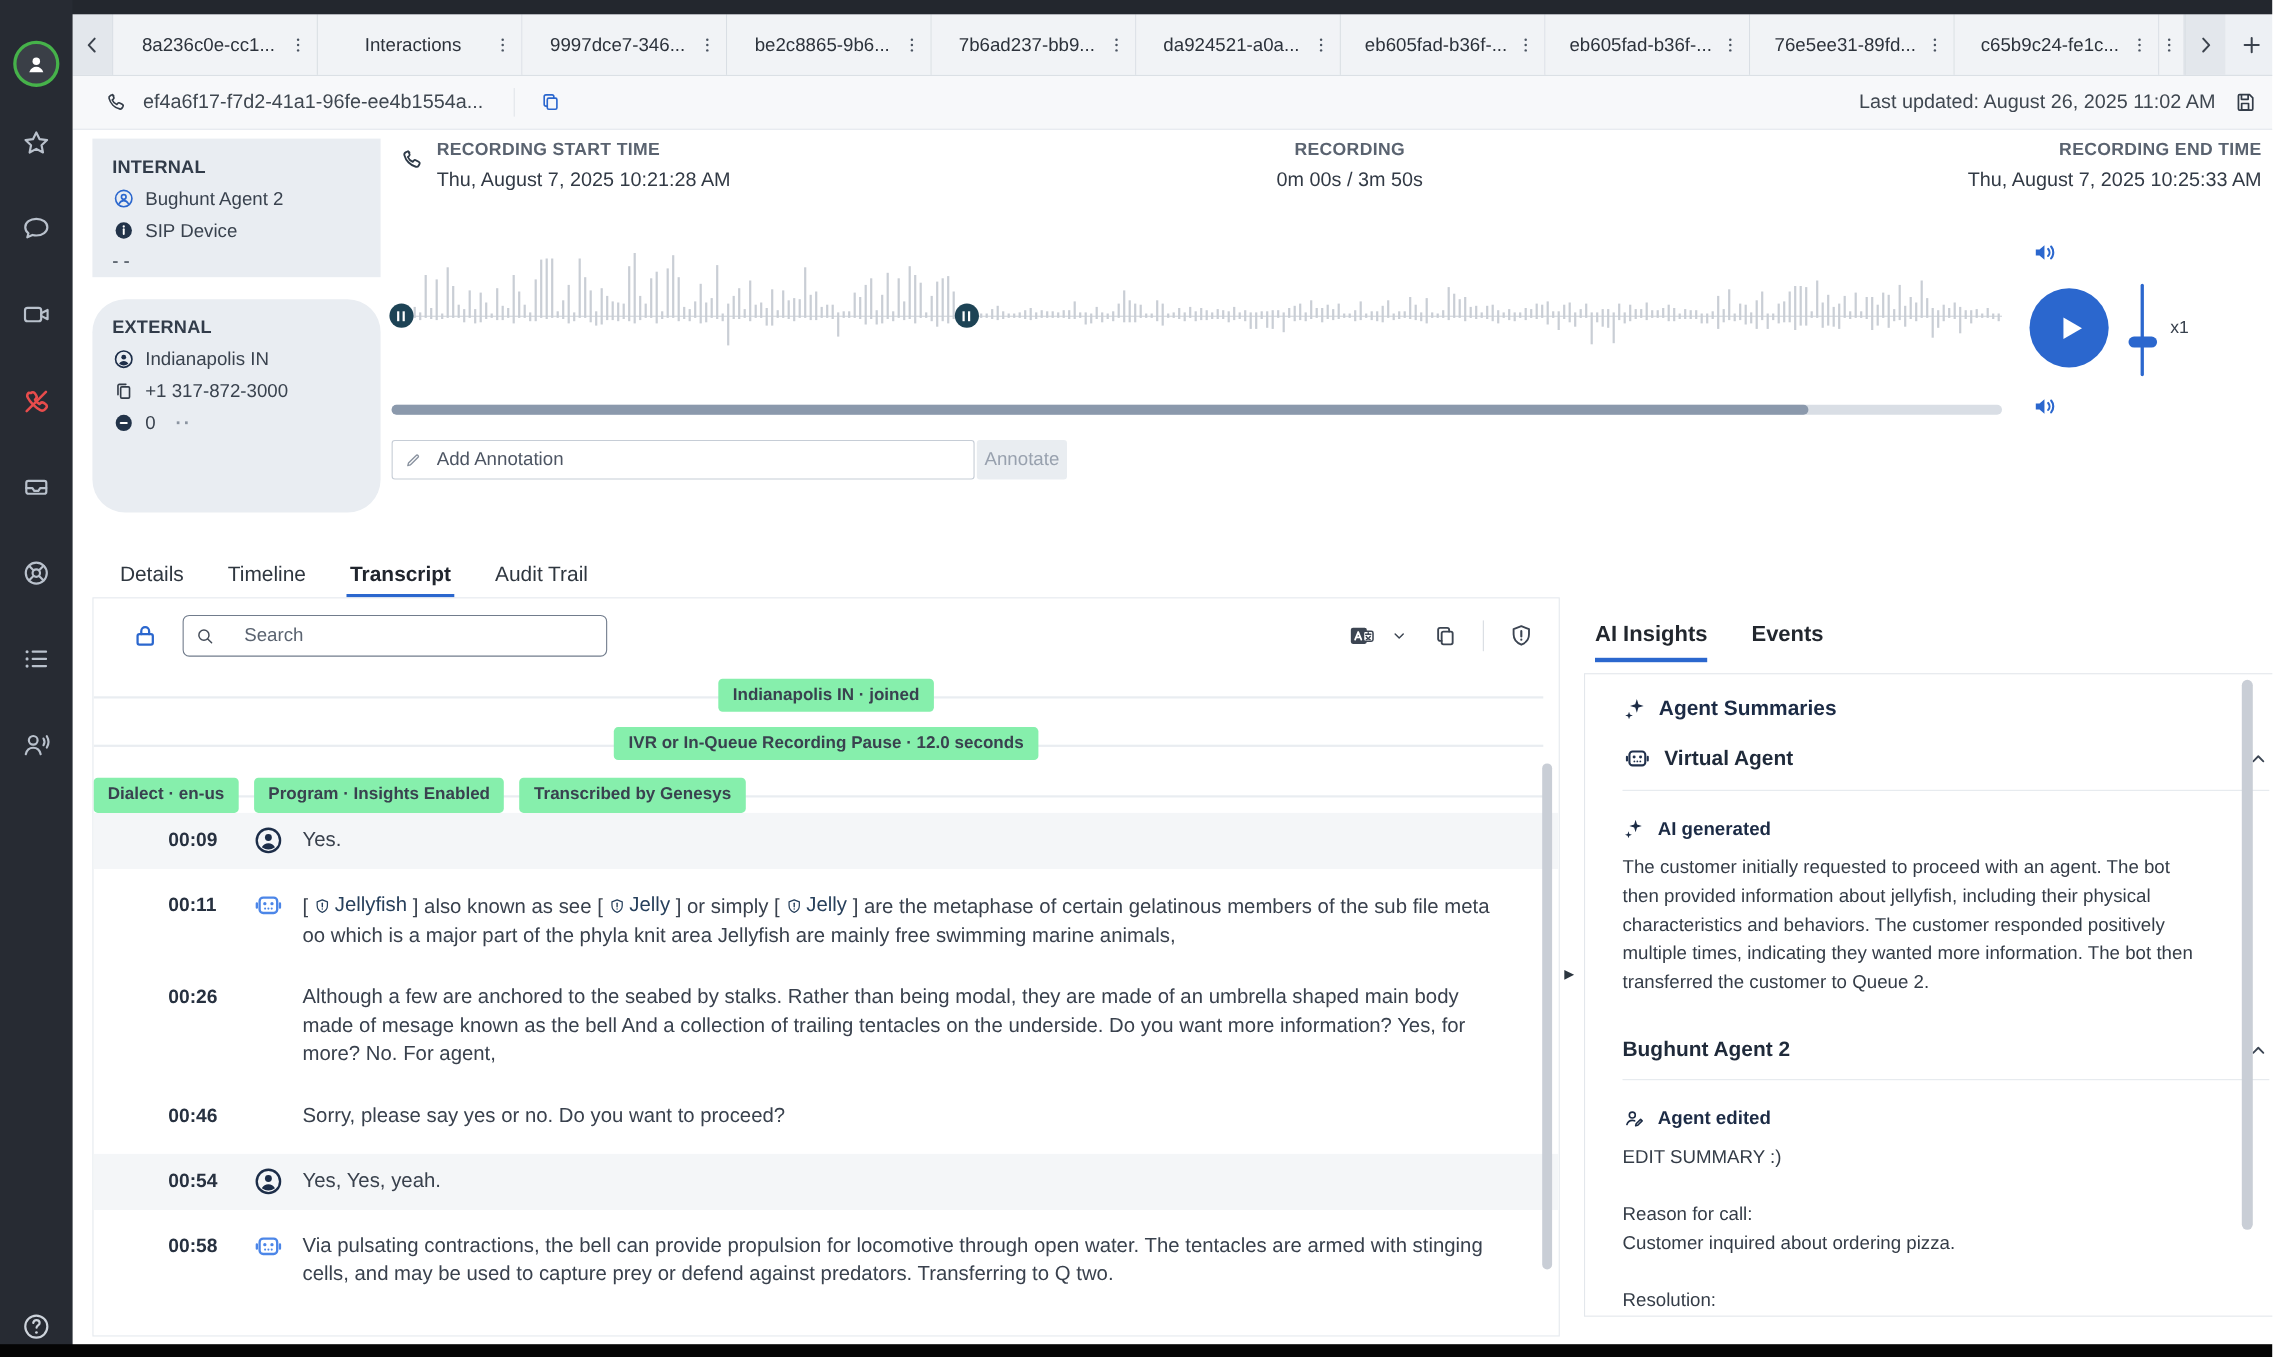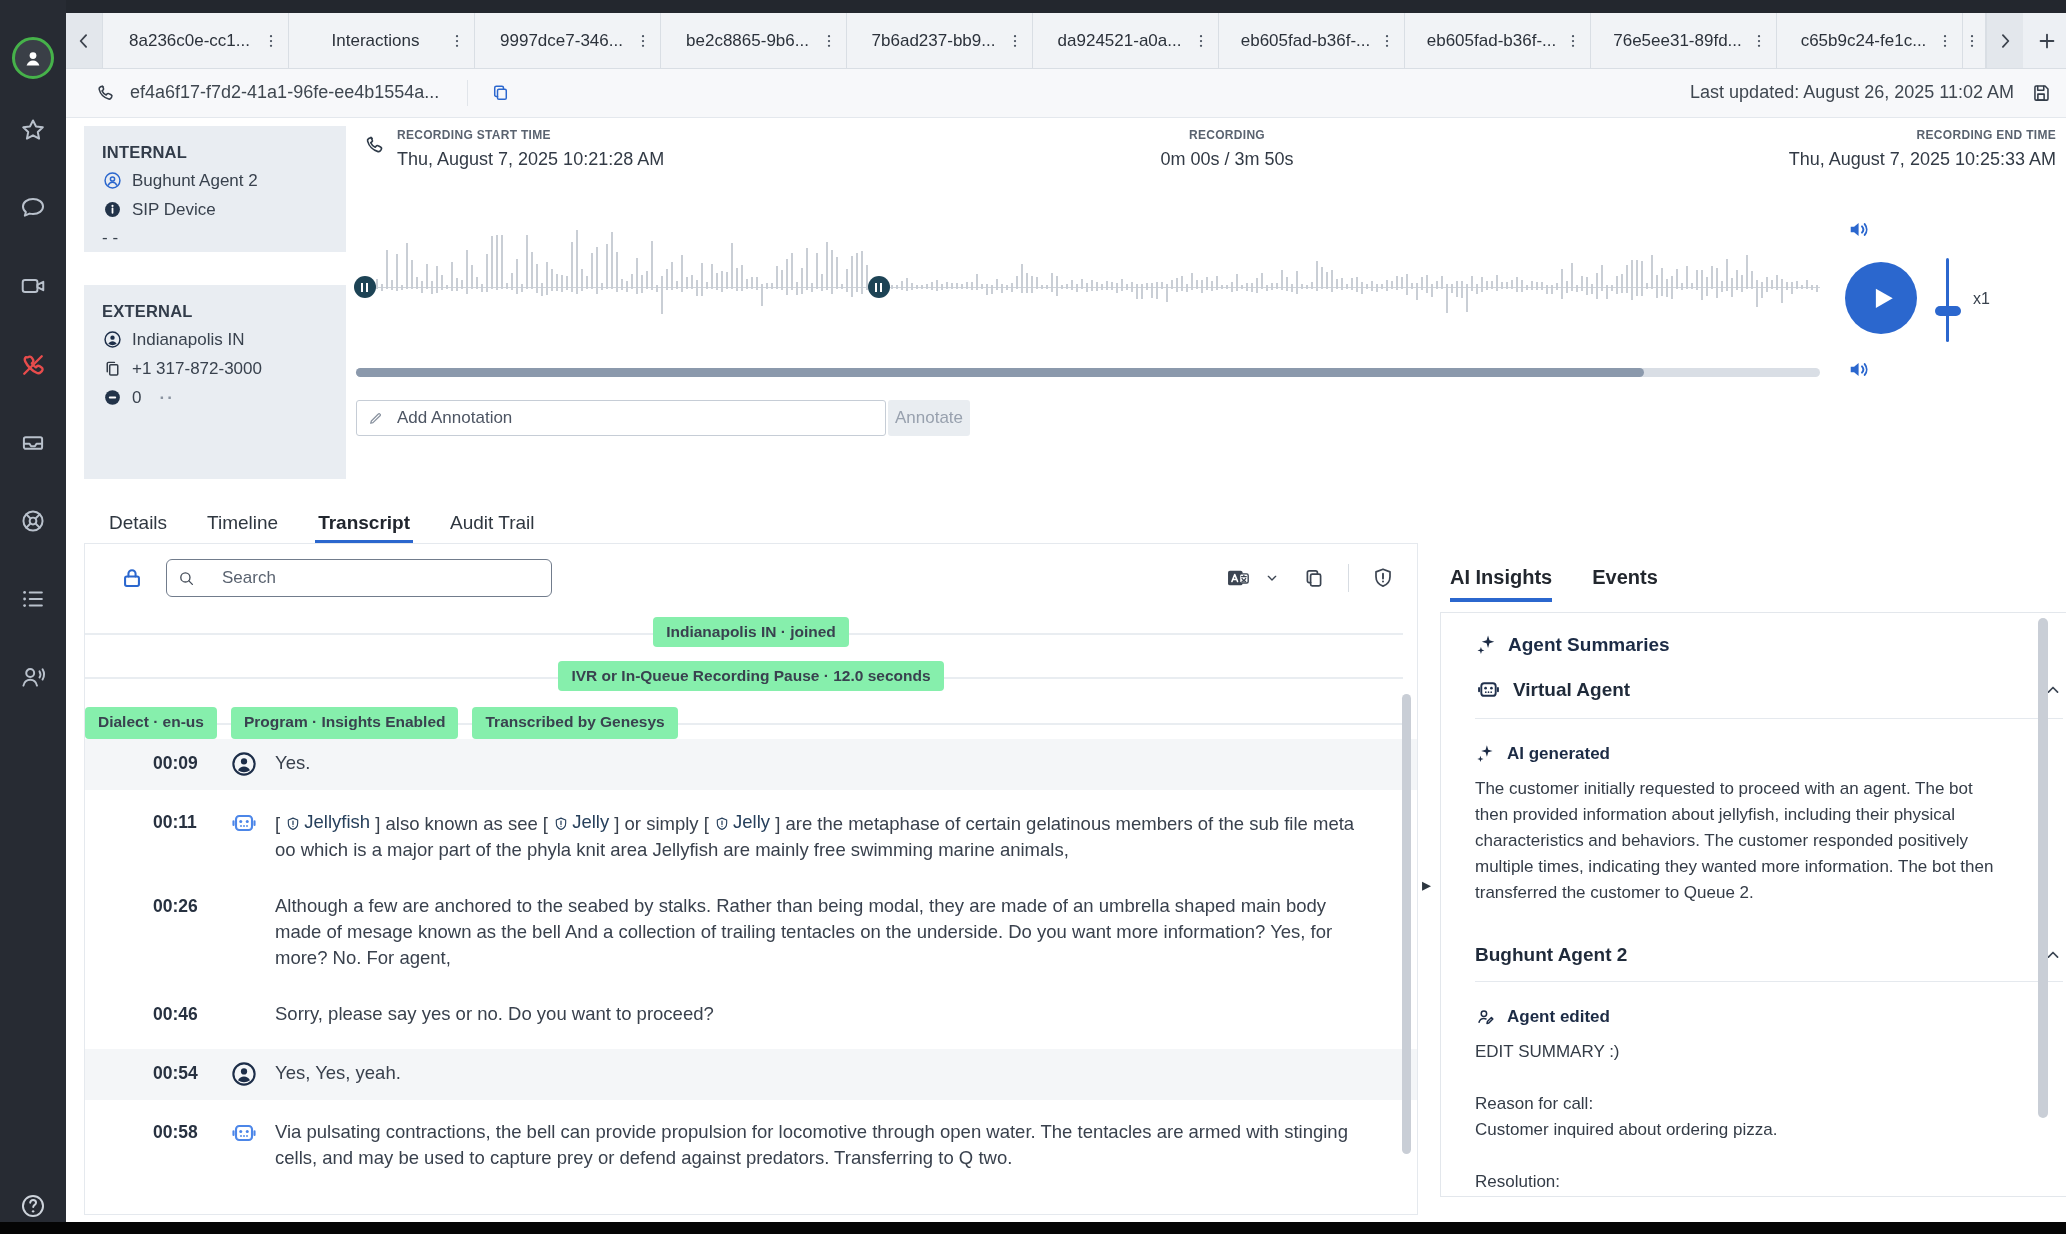--- a/index.html
+++ b/index.html
@@ -42,30 +42,30 @@
   .id-text{margin-left:13px;font-size:18px;color:#3f4750;text-align:center;}
   .idbar .vdiv{width:1px;height:26px;background:#e1e5ea;margin:0 22px 0 28px;}
   .idbar .copy{width:21px;height:21px;color:#2b67ce;cursor:pointer;}
   .idbar .spacer{flex:1;}
   .last-updated{font-size:18px;color:#3f4750;}
   .idbar .save{width:22px;height:22px;color:#333c48;margin-left:16px;cursor:pointer;}
 
   
   .pcard{position:absolute;left:84px;width:262px;background:#e9edf2;box-sizing:border-box;padding:17px 18px;}
   #internal-card{top:126px;height:126px;}
-  #external-card{top:285px;height:194px;}
+  #external-card{top:272px;height:194px;border-radius:30px;}
   .pcard .ptitle{font-size:16.5px;font-weight:bold;color:#323c4a;letter-spacing:.2px;}
   .prow{display:flex;align-items:center;margin-top:8px;font-size:17px;color:#39424e;}
   .prow .icon{width:21px;height:21px;margin-right:9px;flex:none;}
   .prow .suffix{margin-left:18px;color:#8a93a0;font-weight:bold;letter-spacing:2px;}
 
   
   .rec-phone{position:absolute;left:362px;top:132px;width:25px;height:25px;color:#2e3a48;}
   .rec-block{position:absolute;top:128px;}
-  .rec-label{font-size:12px;font-weight:bold;color:#5a6370;letter-spacing:.3px;}
+  .rec-label{font-size:16px;font-weight:bold;color:#5a6370;letter-spacing:.3px;}
   .rec-value{font-size:18px;color:#323a45;margin-top:7px;}
   #rec-start{left:397px;}
   #rec-progress{left:1077px;width:300px;text-align:center;}
   #rec-end{right:10px;text-align:right;}
 
   #waveform{position:absolute;left:356px;top:224px;width:1464px;height:130px;}
   .wf-center{position:absolute;left:0;top:63px;width:100%;height:1px;background:#cfd4da;}
   .wf-bar{position:absolute;width:2.4px;background:#c9ced5;}
   .wf-marker{position:absolute;top:52px;width:22px;height:22px;border-radius:50%;background:#1d4355;
              display:flex;align-items:center;justify-content:center;gap:3px;cursor:ew-resize;z-index:2;}

